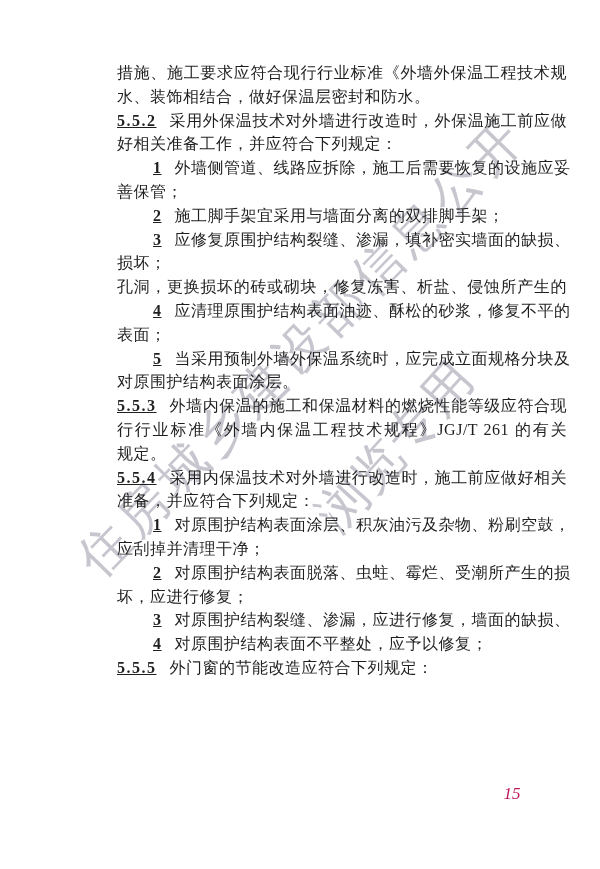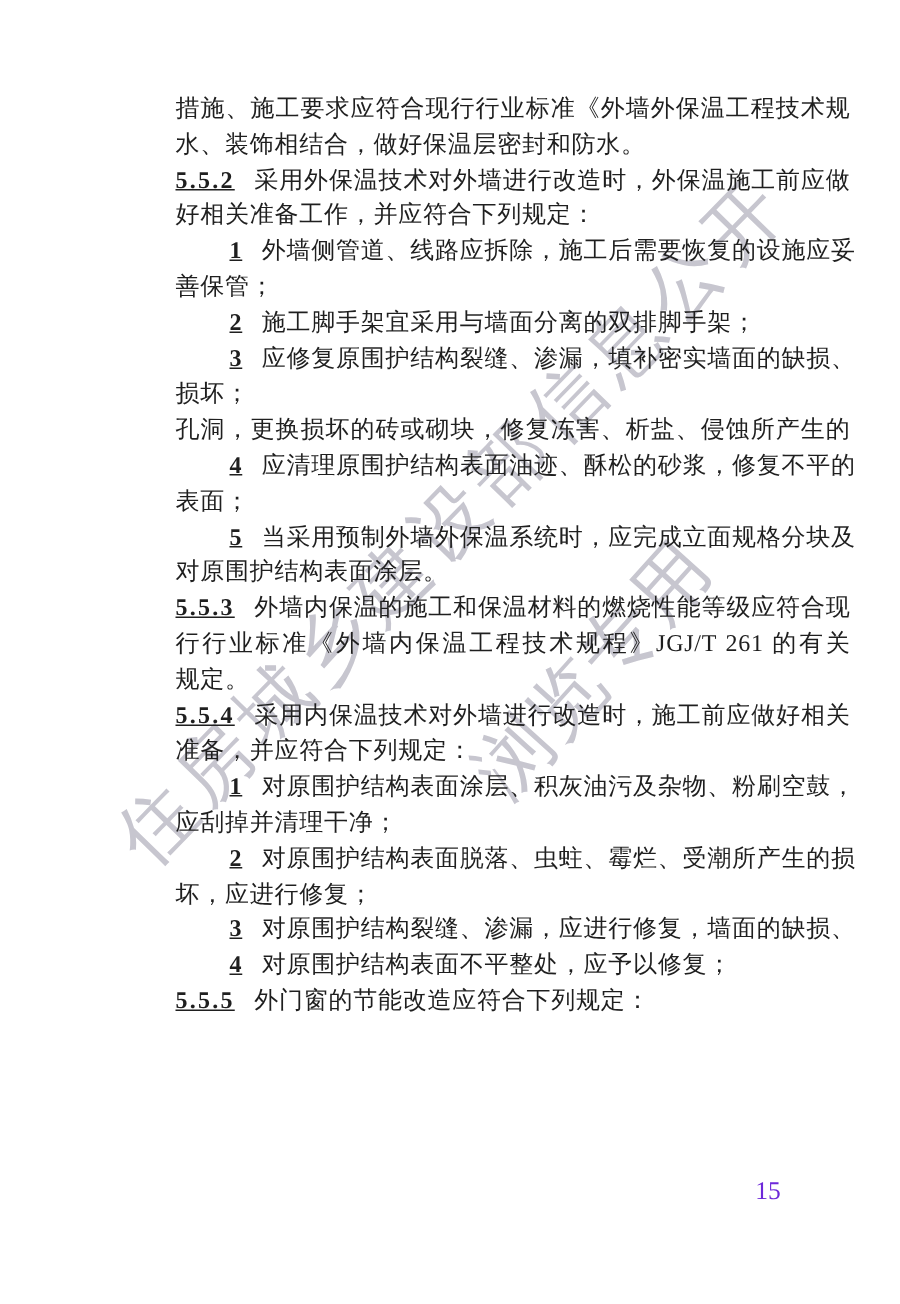--- a/index.html
+++ b/index.html
@@ -54,21 +54,22 @@
     margin-right:13px;
     text-decoration:underline;
   }
   .line.section .num{ letter-spacing:1.5px; }
   .pagenum{
     position:absolute;
     z-index:2;
     left:492px;top:784px;
     width:40px;
     font-size:17px;
-    color:#6d28d9;
+    font-style:italic;
+    color:#be185d;
     text-align:center;
   }
 </style>
 </head>
 <body>
 
 <div class="page" style="background: rgb(255, 255, 255);">
   <div class="watermark wm1" style="color: rgb(199, 198, 207);">住房城乡建设部信息公开</div>
   <div class="watermark wm2" style="color: rgb(199, 198, 207);">浏览专用</div>
   <div class="textblock" id="textblock" style="color: rgb(31, 31, 31); margin-left: 40px;">

